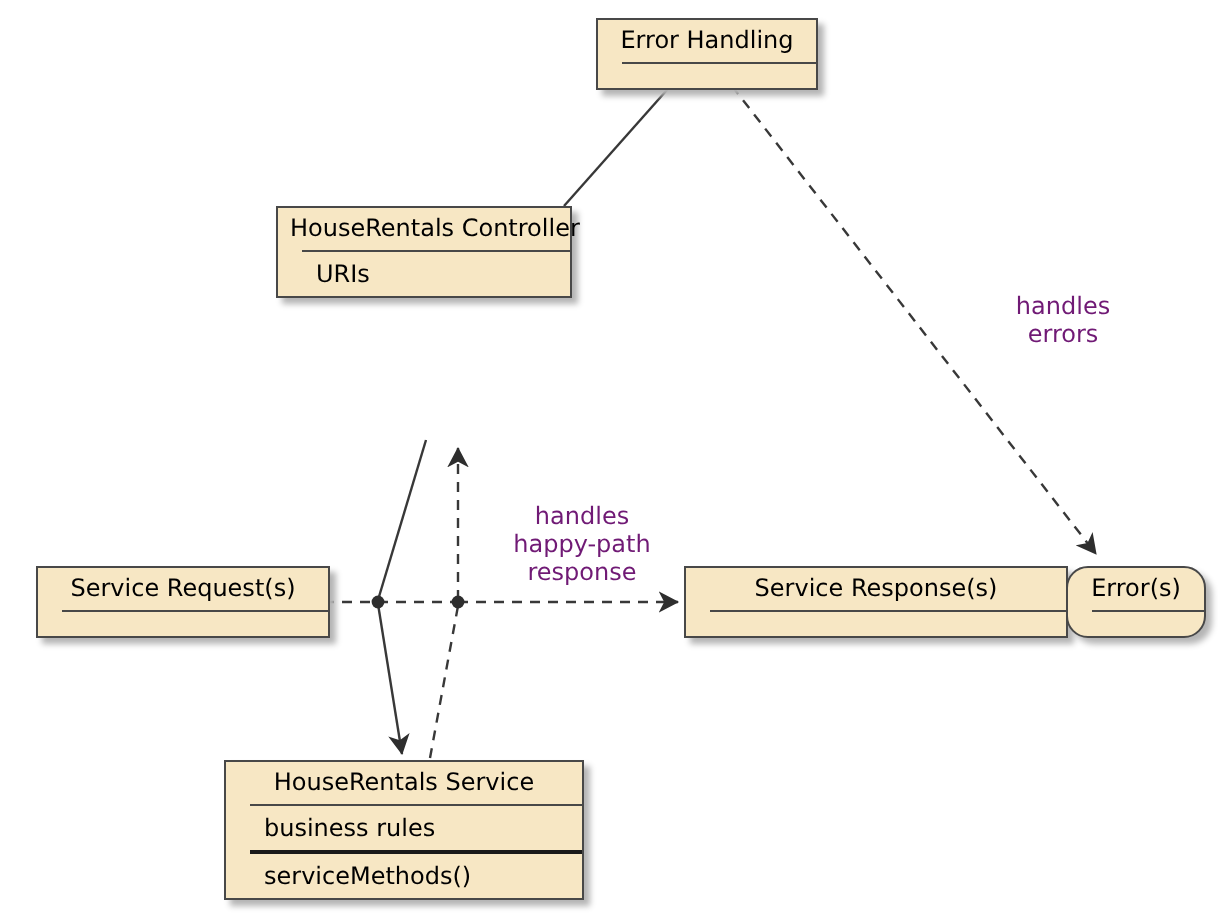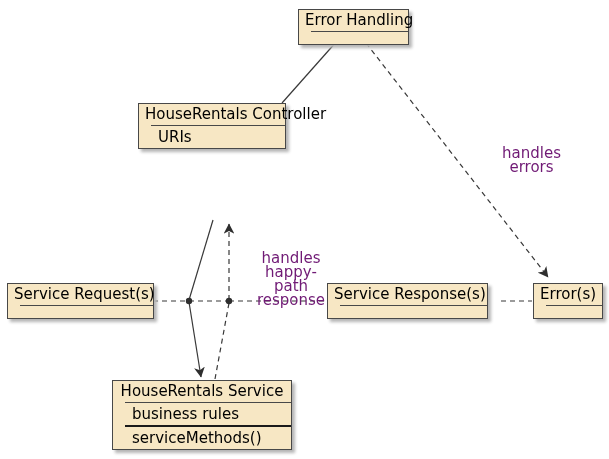--- a/index.html
+++ b/index.html
@@ -2,21 +2,21 @@
 <html><head>
 <meta charset="utf-8">
 <style>
   html, body { margin: 0; padding: 0; background: #ffffff; }
   .canvas {
     position: relative;
     width: 609px;
     height: 459px;
     background: #ffffff;
     font-family: "DejaVu Sans", "Liberation Sans", sans-serif;
-    font-size: 15px;
+    font-size: 12px;
     color: #000000;
     overflow: hidden;
   }
   .edges {
     position: absolute;
     left: 0; top: 0;
     width: 609px; height: 459px;
     pointer-events: none;
   }
   .node {
@@ -91,31 +91,31 @@
     <div class="compartment empty"></div>
   </div>
 
   <div class="node" style="left:138px; top:103px; width:148px;">
     <div class="title">HouseRentals Controller</div>
     <div class="compartment pad">
       <div class="row">URIs</div>
     </div>
   </div>
 
-  <div class="node" style="left:7px; top:283px; width:147px;">
+  <div class="node" style="left:18px; top:283px; width:147px;">
     <div class="title">Service Request(s)</div>
     <div class="compartment empty"></div>
   </div>
 
-  <div class="node" style="left:327px; top:283px; width:161px;">
+  <div class="node" style="left:342px; top:283px; width:192px;">
     <div class="title">Service Response(s)</div>
     <div class="compartment empty"></div>
   </div>
 
-  <div class="node" style="left:533px; top:283px; width:70px;">
+  <div class="node" style="left:533px; top:283px; width:70px;border-radius:11px;">
     <div class="title">Error(s)</div>
     <div class="compartment empty"></div>
   </div>
 
   <div class="node" style="left:112px; top:380px; width:180px;">
     <div class="title">HouseRentals Service</div>
     <div class="compartment pad">
       <div class="row">business rules</div>
     </div>
     <div class="compartment thick pad">

